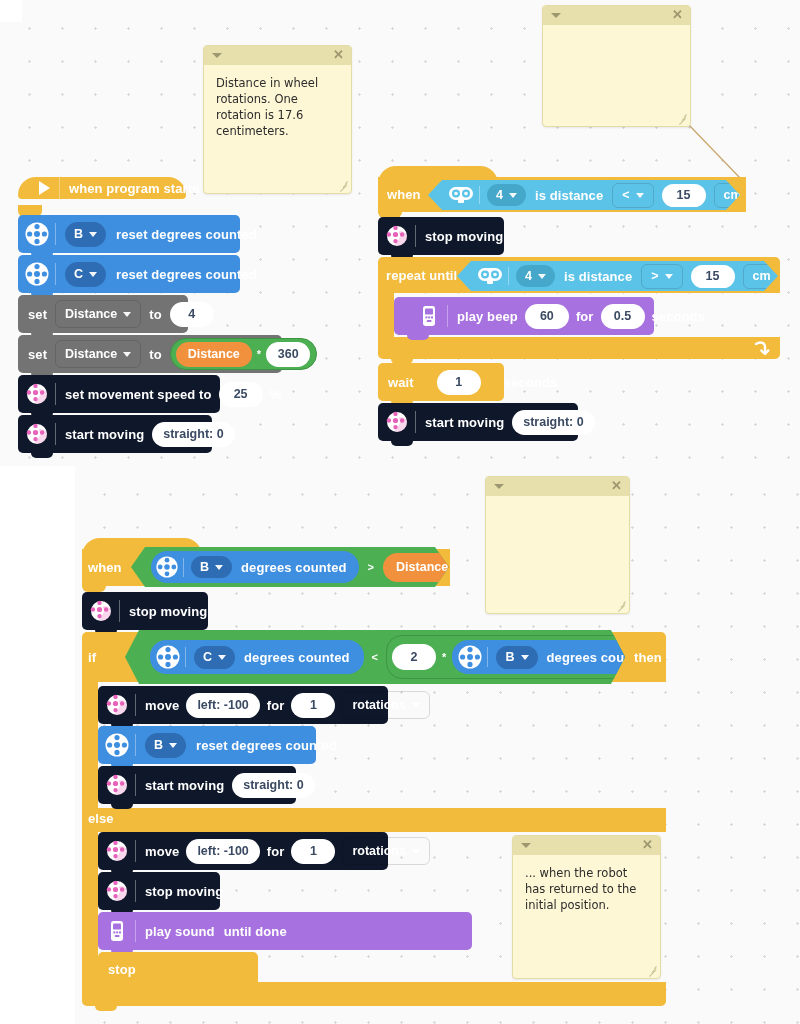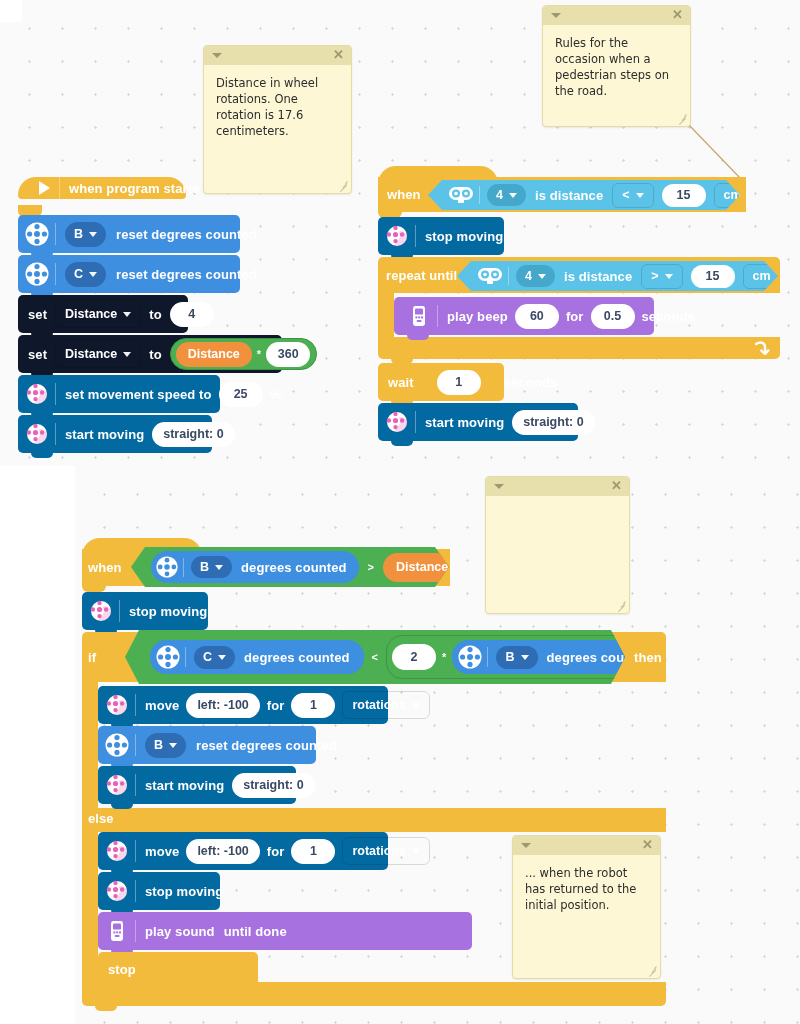--- a/index.html
+++ b/index.html
@@ -34,22 +34,22 @@
   .stack{border-radius:5px;}
   .stack::after{ 
     content:"";position:absolute;left:13px;top:100%;width:22px;height:5px;
     background:inherit;border-radius:0 0 5px 5px;
   }
   .nobump::after{display:none;}
 
   
   .c-motor{background:#3f8fe0;}
   .c-motor-d{background:#2e6db4;}
-  .c-move{background:#0369a1;}
-  .c-var{background:#0f172a;}
+  .c-move{background:#0f172a;}
+  .c-var{background:#737373;}
   .c-ctrl{background:#f2bb3c;}
   .c-sens{background:#5cc3e8;}
   .c-sens-d{background:#45a8ca;}
   .c-oper{background:#4cb052;}
   .c-sound{background:#a871e0;}
   .c-sound-d{background:#8e55c6;}
 
   
   .icon{width:26px;height:26px;flex:0 0 auto;margin-right:4px;position:relative;}
   .sep{width:1px;height:22px;background:rgba(255,255,255,.35);margin:0 9px 0 1px;flex:0 0 auto;}
@@ -296,21 +296,21 @@
       <i class="caret"></i>
   </span>
   <span class="oval" style="margin-left:8px;height:23px;">15</span>
   <span class="drop-out" style="margin-left:8px;height:23px;">
     <span>cm</span>
       <i class="caret"></i>
   </span>
 
 </div>
 
-<div class="blk stack c-sound" style="left:394px;top:297px;width:260px;height:38px;padding-left:12px;">
+<div class="blk stack c-sound" style="left:394px;top:297px;width:260px;height:38px;padding-left:22px;">
   <span class="icon">
     <svg width="26" height="26" viewBox="0 0 26 26">
         <rect x="7" y="3" width="12" height="20" rx="2.4" fill="#fff"></rect>
       <rect x="9" y="5.6" width="8" height="6" rx="1.2" fill="#a871e0"></rect>
       <rect x="9.4" y="13.4" width="2" height="2" fill="#a871e0"></rect>
         <rect x="12.2" y="13.4" width="2" height="2" fill="#a871e0"></rect>
         <rect x="15" y="13.4" width="2" height="2" fill="#a871e0"></rect>
       <rect x="10.6" y="17" width="5" height="2" rx="1" fill="#a871e0"></rect>
       </svg>
   </span>
@@ -573,21 +573,20 @@
       <i style="width:6px;bottom:5px;"></i>
       <i style="width:3px;bottom:8px;"></i>
   </div>
 </div>
 
 <div class="cmt" style="left:542px;top:5px;width:147px;height:120px;">
   <div class="cmt-bar">
     <i class="tri"></i>
     <span class="x">✕</span>
   </div>
-  <div class="cmt-txt">Rules for the occasion when a pedestrian steps on the road.</div>
   <div class="cmt-grip">
     <i style="width:9px;bottom:2px;"></i>
       <i style="width:6px;bottom:5px;"></i>
       <i style="width:3px;bottom:8px;"></i>
   </div>
 </div>
 
 <div class="cmt" style="left:485px;top:476px;width:143px;height:136px;">
   <div class="cmt-bar">
     <i class="tri"></i>

